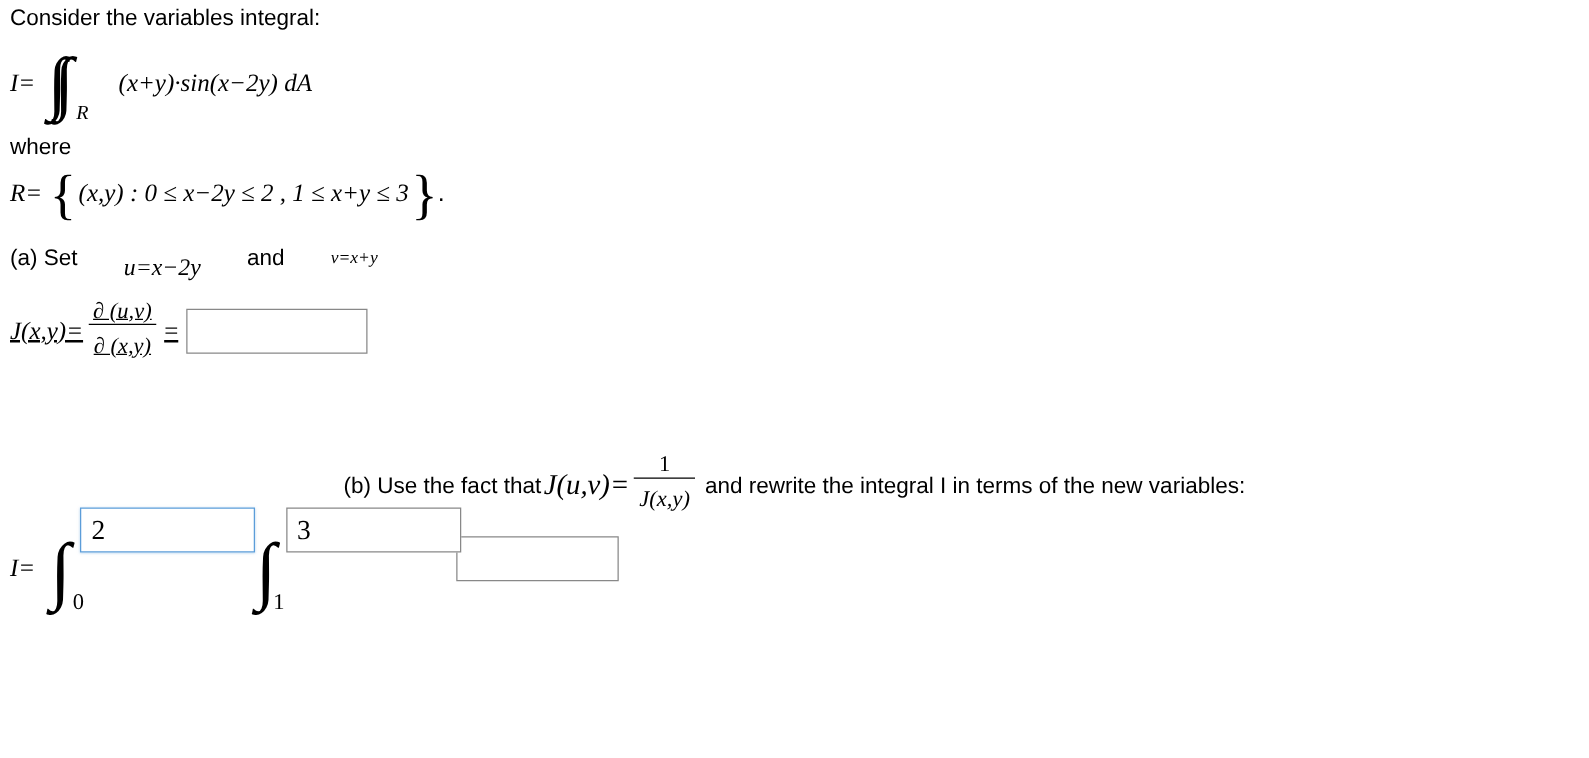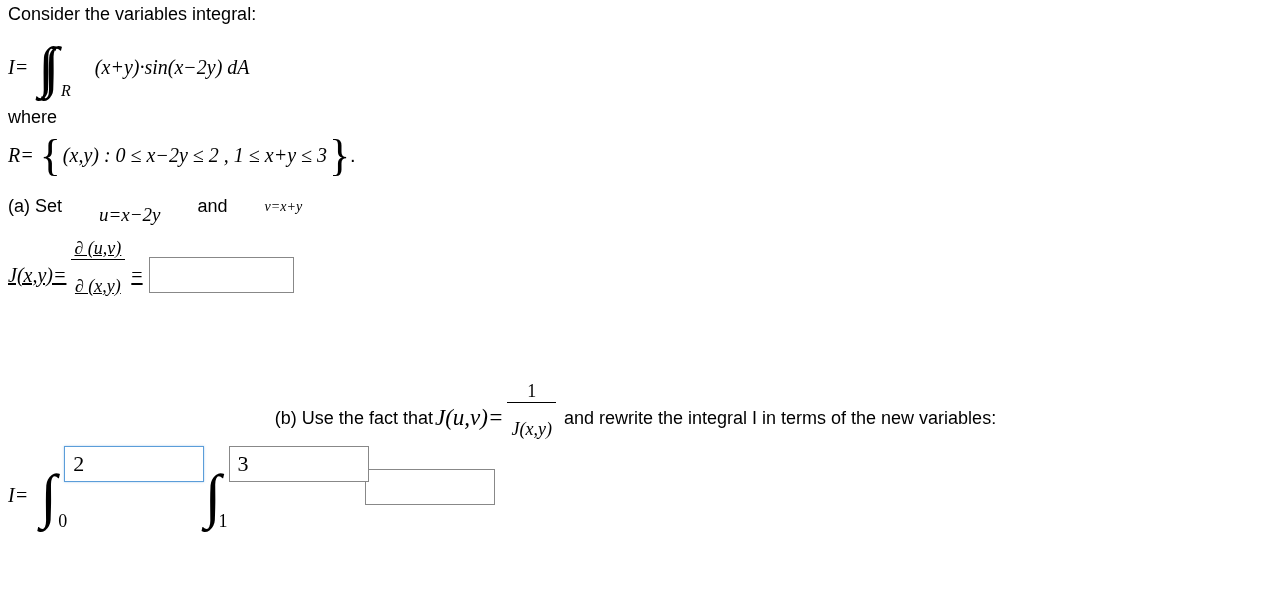--- a/index.html
+++ b/index.html
@@ -68,21 +68,21 @@
       vertical-align: middle;
       font-family: "Times New Roman", serif;
       font-style: italic;
       margin: 0 4px;
     }
     .fraction .num {
       padding: 0 4px;
     }
     .fraction .den {
       border-top: 1.5px solid #000;
-      padding: 16px 4px;
+      padding: 6px 4px;
     }
     .input-box {
       display: inline-block;
       border: 1px solid #888;
       background: white;
       height: 36px;
       vertical-align: middle;
     }
     .input-box.wide {
       width: 145px;

